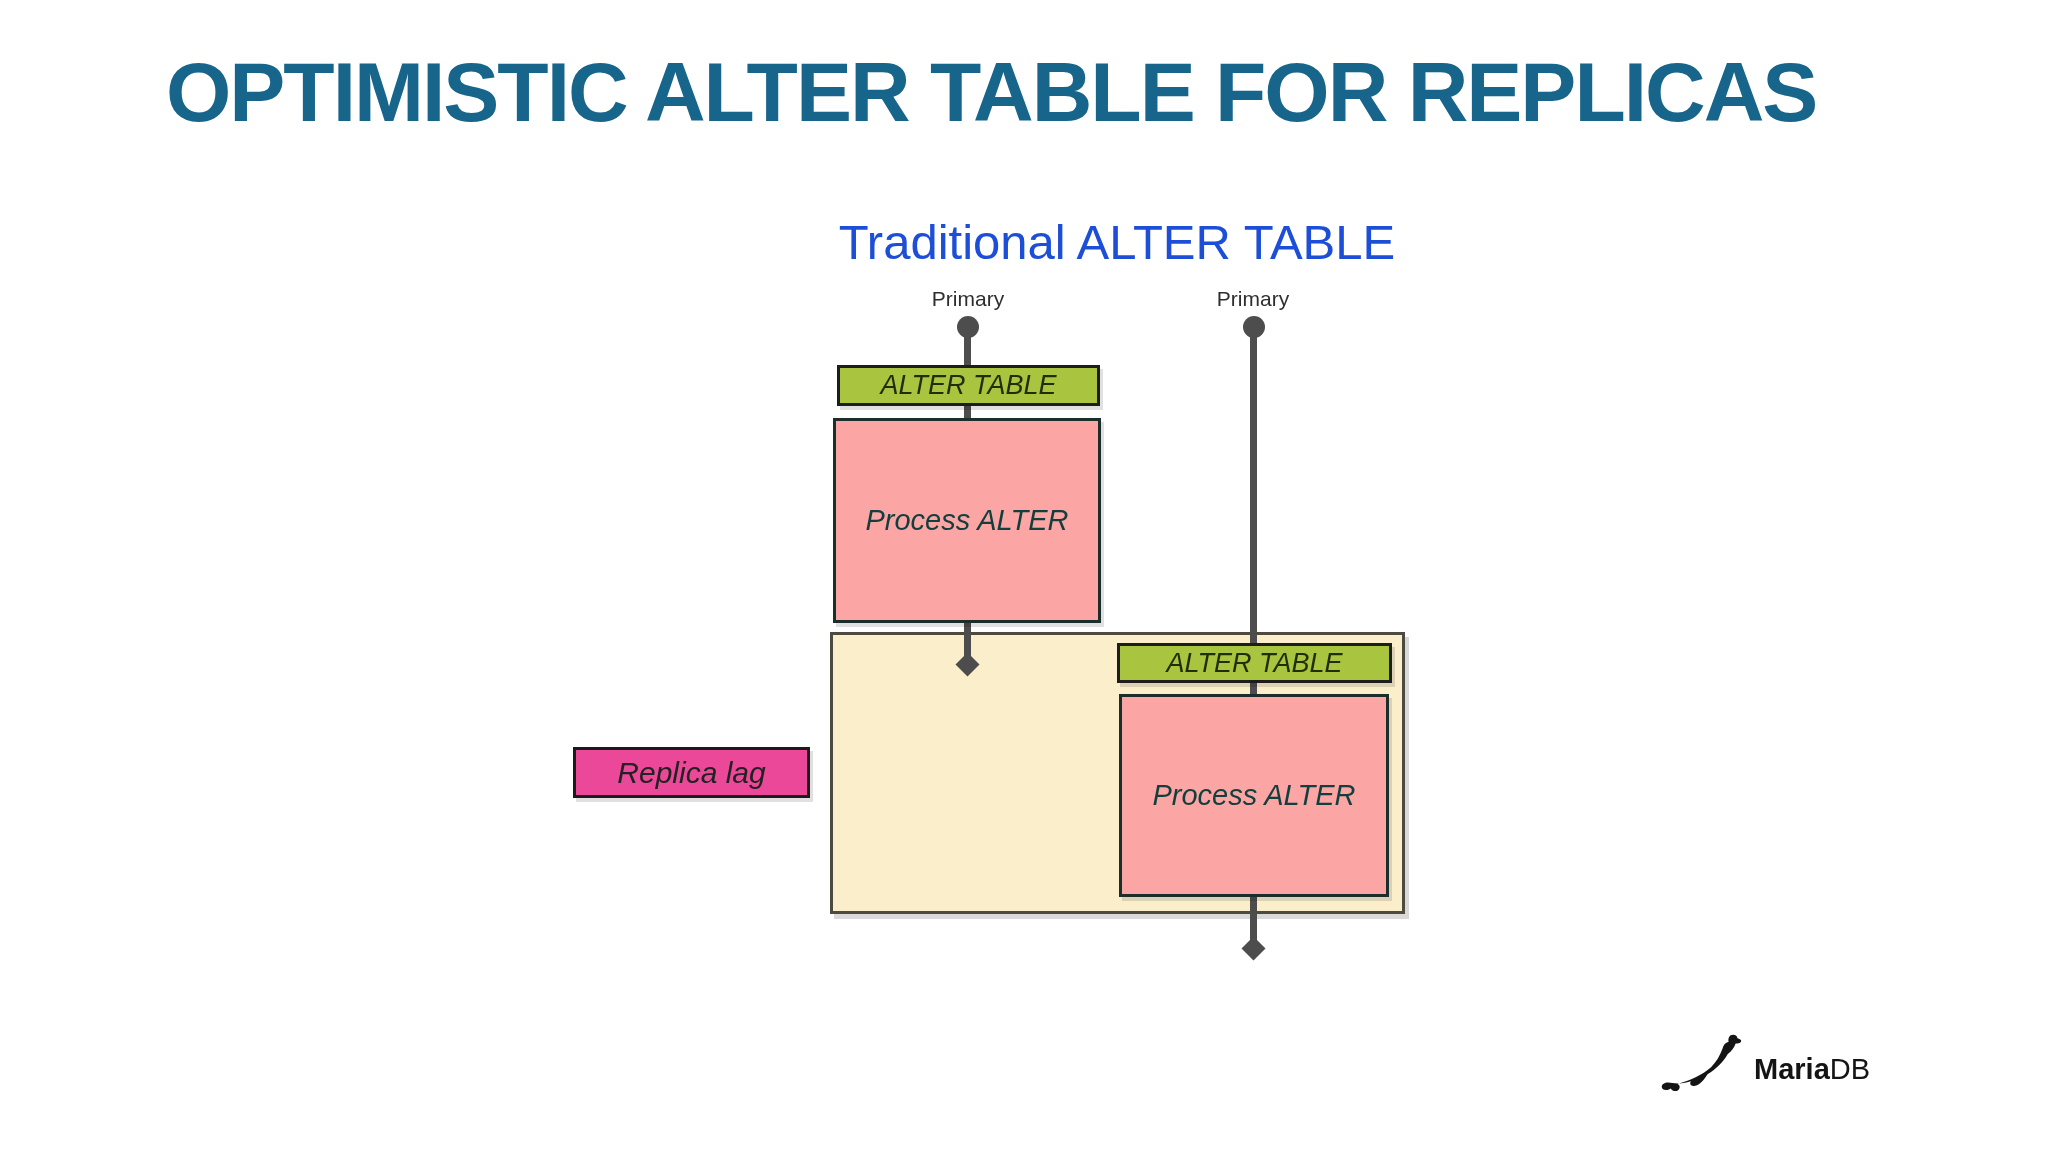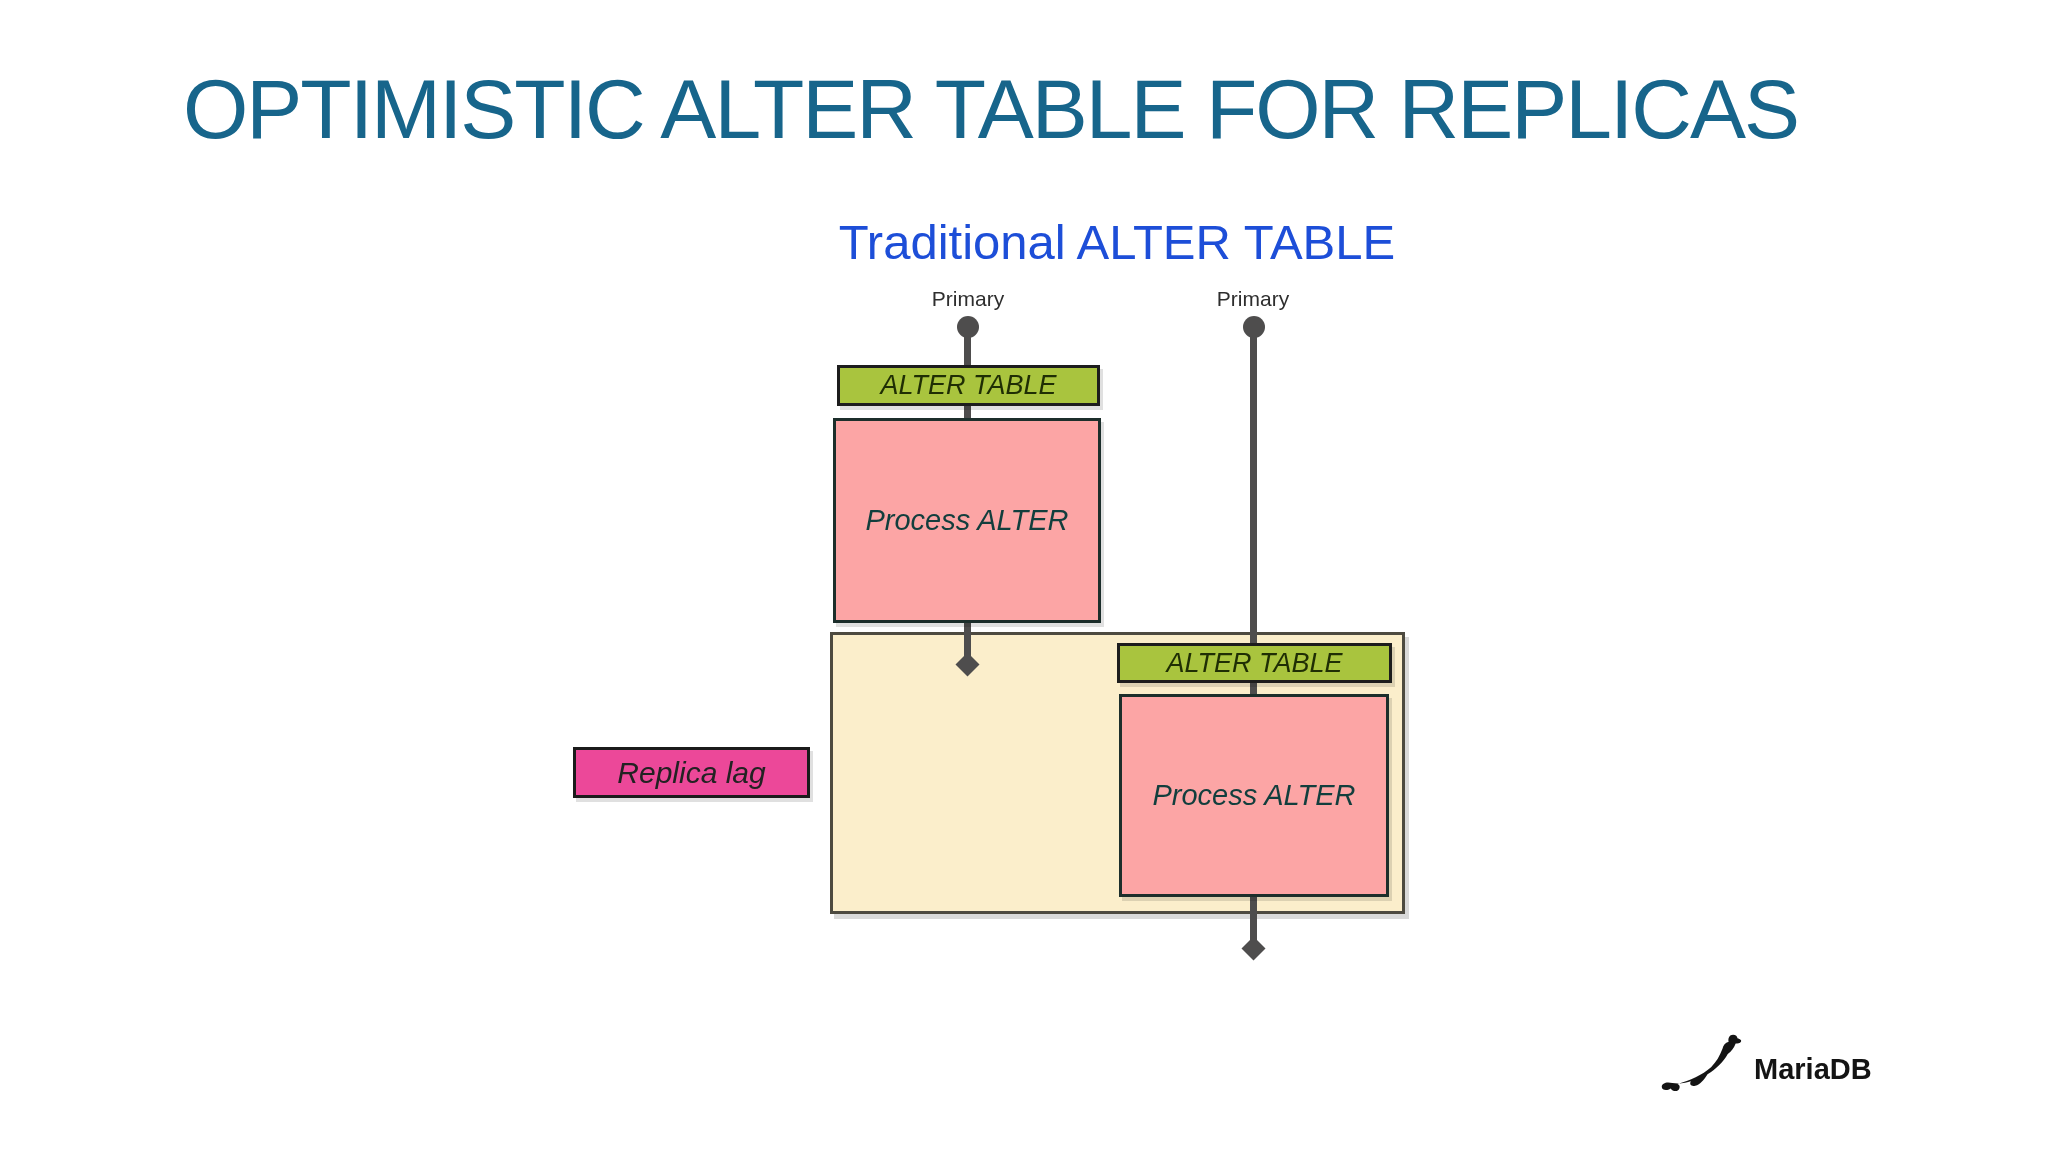--- a/index.html
+++ b/index.html
@@ -4,22 +4,22 @@
 <style>
   html,body{margin:0;padding:0;background:#ffffff;}
   .slide{
     position:relative;
     width:2048px;height:1152px;
     background:#ffffff;
     overflow:hidden;
     font-family:"Liberation Sans",sans-serif;
   }
   .slide-title{
-    position:absolute;left:166px;top:50px;margin:17px;
-    font-size:84px;font-weight:400;letter-spacing:-2px;
+    position:absolute;left:166px;top:50px;margin:0;
+    font-size:84px;font-weight:700;letter-spacing:-2px;
     color:#17658b;white-space:nowrap;line-height:1;
   }
   .diagram-heading{
     position:absolute;left:817px;top:218px;width:600px;
     text-align:center;font-size:49px;font-weight:400;
     color:#1d4ed8;white-space:nowrap;line-height:1;
   }
   .lifeline-label{
     position:absolute;top:288px;width:200px;text-align:center;
     font-size:21px;color:#2e2e2e;line-height:1;
@@ -74,21 +74,21 @@
   .logo{
     position:absolute;left:1660px;top:1026px;height:72px;
     display:flex;align-items:center;
   }
   .logo svg{display:block;}
   .logo-text{
     margin-left:6px;margin-top:14px;font-size:29px;color:#141414;
     letter-spacing:0;line-height:1;white-space:nowrap;
   }
   .logo-text .bold{font-weight:700;}
-  .logo-text .reg{font-weight:700;}
+  .logo-text .reg{font-weight:400;}
 </style>
 </head>
 <body>
 
 <div class="slide">
 
   <h1 class="slide-title">OPTIMISTIC ALTER TABLE FOR REPLICAS</h1>
 
   <div class="diagram-heading">Traditional ALTER TABLE</div>
 

